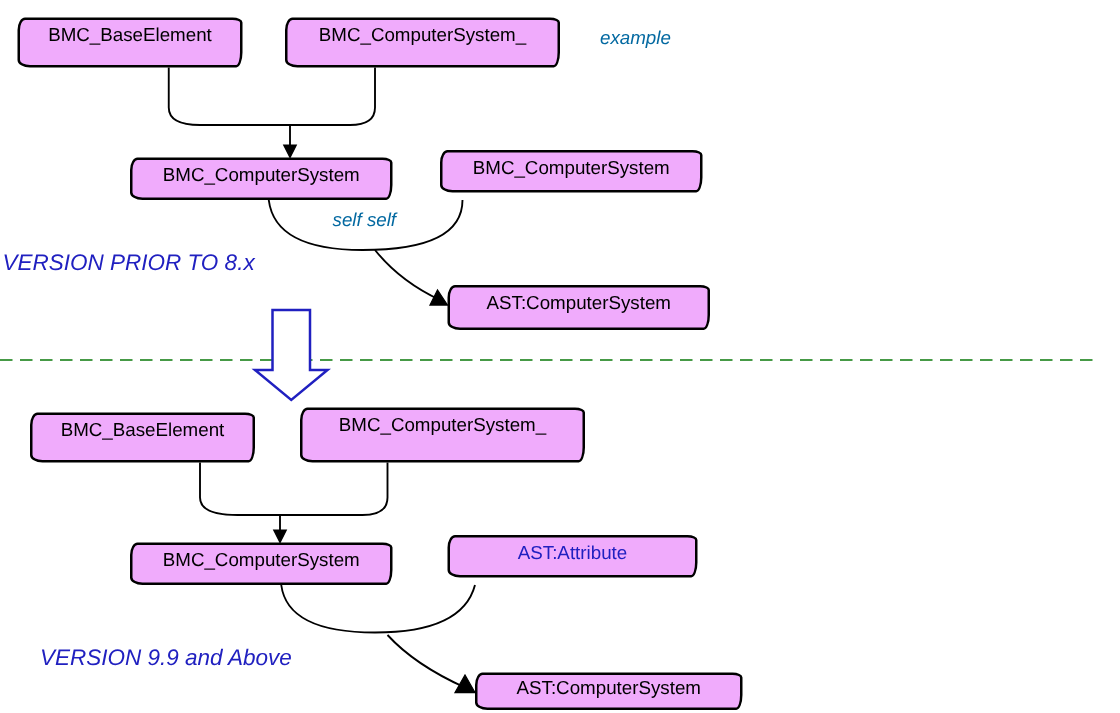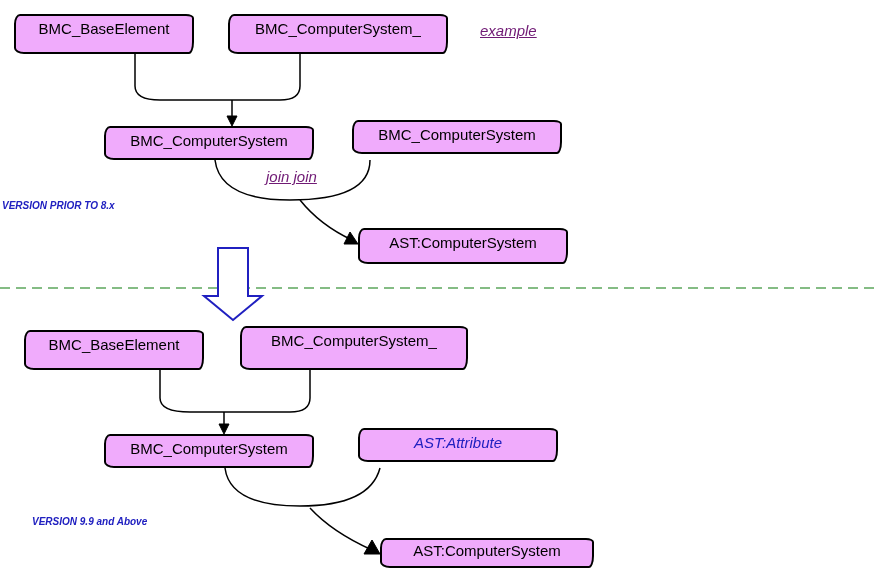--- a/index.html
+++ b/index.html
@@ -22,33 +22,31 @@
     text-align: center;
     white-space: nowrap;
   }
   .wiggly {
     border-radius: 6px 8px 5px 10px / 10px 4px 12px 6px;
     box-shadow: 0 0 0 0 rgba(0,0,0,0); 
   }
   .label {
     position: absolute;
     font-style: italic;
-    color: #701a75;
-    text-decoration: underline;
+    color: #0369a1;
   }
   .version-label {
     position: absolute;
     font-style: italic;
-    font-weight: bold;
+    font-weight: normal;
     color: #2020c0;
-    font-size: 10px;
+    font-size: 18px;
   }
   .ast-attr {
     color: #2020c0;
-    font-style: italic;
   }
   svg.overlay {
     position: absolute;
     top: 0; left: 0;
     width: 896px; height: 570px;
     pointer-events: none;
   }
   .dashline {
     stroke: #0a7a0a;
     stroke-width: 1.2;
@@ -84,21 +82,21 @@
 <div class="label" style="left:480px; top:22px;">example</div>
 
 <div class="box wiggly" style="left:104px; top:126px; width:210px; height:34px;">
   <span>BMC_ComputerSystem</span>
 </div>
 
 <div class="box wiggly" style="left:352px; top:120px; width:210px; height:34px;">
   <span>BMC_ComputerSystem</span>
 </div>
 
-<div class="label" style="left:266px; top:168px;">join join</div>
+<div class="label" style="left:266px; top:168px;">self self</div>
 
 <div class="box wiggly" style="left:358px; top:228px; width:210px; height:36px;">
   <span>AST:ComputerSystem</span>
 </div>
 
 <div class="version-label" style="left:2px; top:200px;">VERSION PRIOR TO 8.x</div>
 
 <div class="box wiggly" style="left:24px; top:330px; width:180px; height:40px;">
   <span>BMC_BaseElement</span>
 </div>

